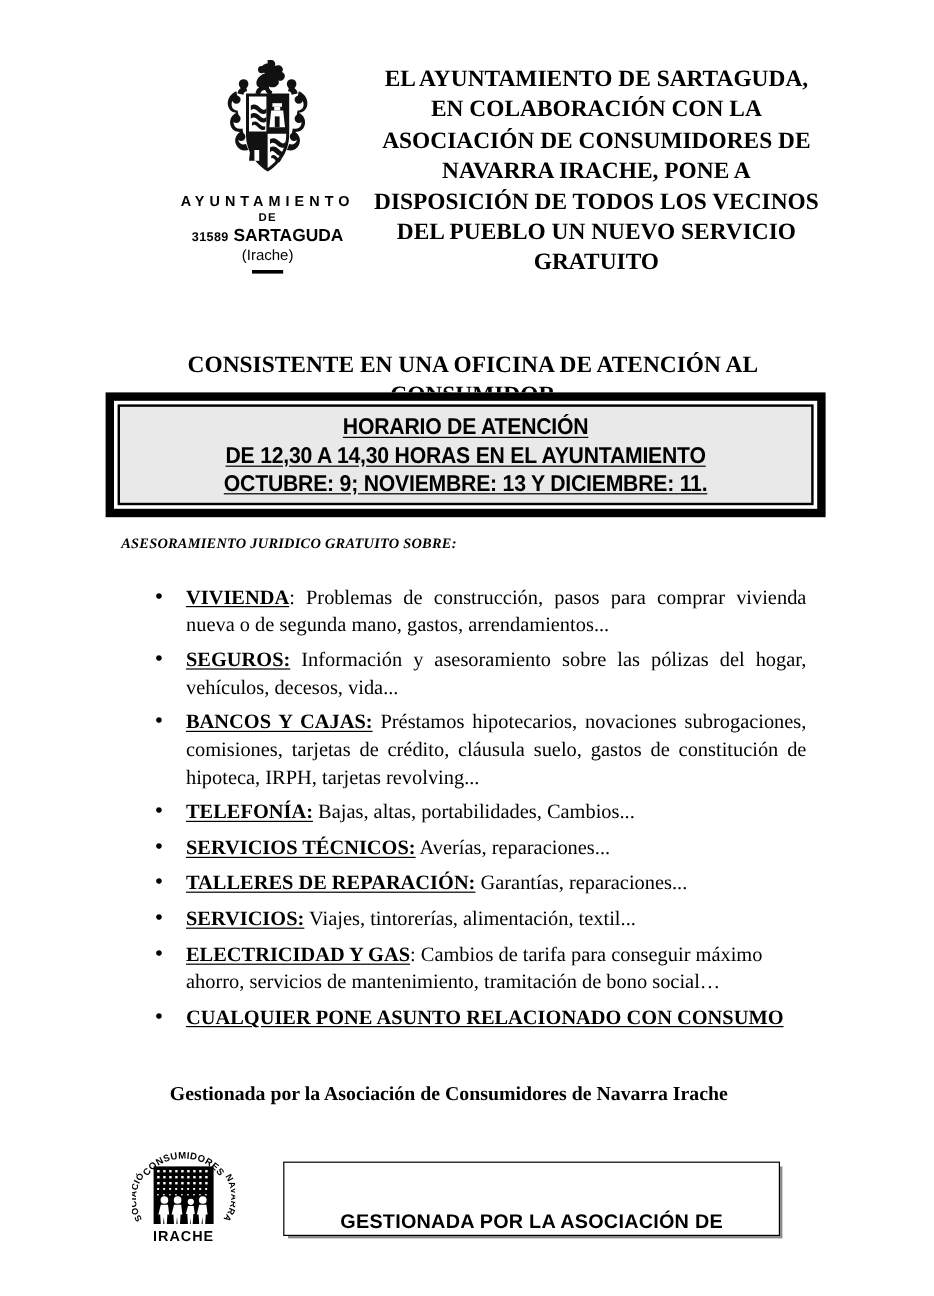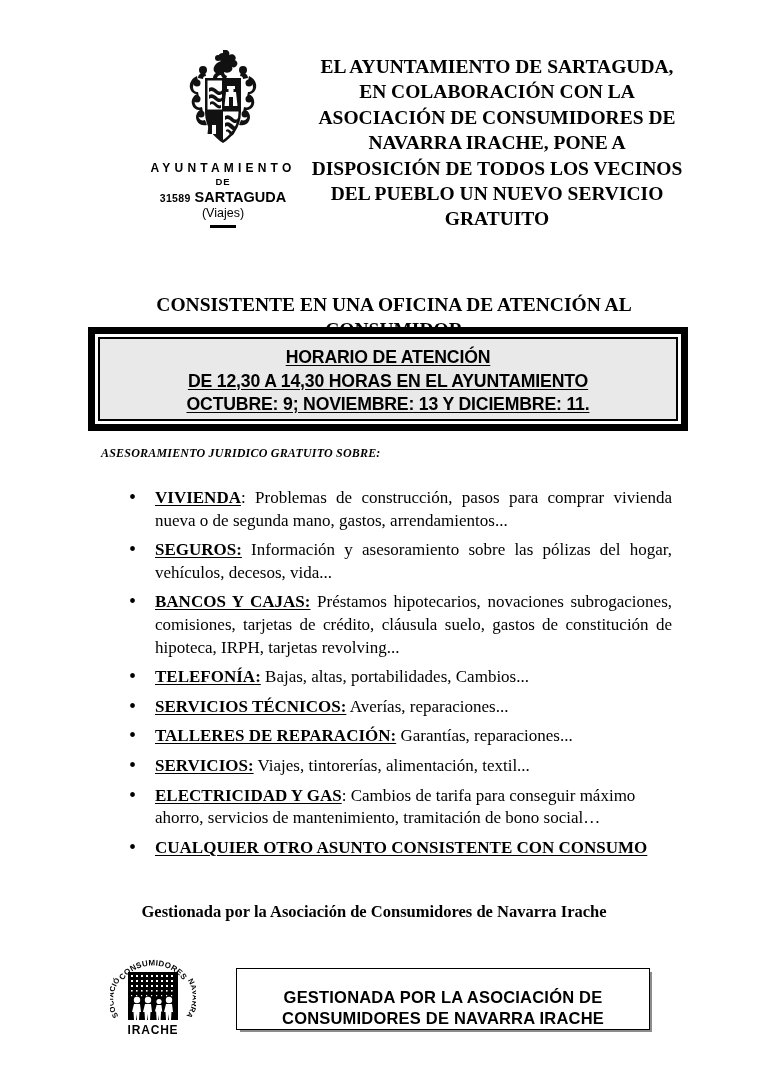--- a/index.html
+++ b/index.html
@@ -276,21 +276,21 @@
         <path d="M59 80 c2 -2 4 0 6 2 c1 1 2 1 3 0 l-2 3 c-2 1 -3 0 -4 -2 c-1 -1 -2 -2 -3 -1 z"></path>
       </g>
     </svg>
 
     <div class="crest-line1">AYUNTAMIENTO</div>
     <div class="crest-line2">DE</div>
     <div class="crest-line3">
       <span class="zip">31589</span>
       <span>SARTAGUDA</span>
     </div>
-    <div class="crest-line4">(Viajes)</div>
+    <div class="crest-line4">(Irache)</div>
     <div class="crest-rule"></div>
   </div>
 
   <div class="head-right">EL AYUNTAMIENTO DE SARTAGUDA, EN COLABORACIÓN CON LA ASOCIACIÓN DE CONSUMIDORES DE NAVARRA IRACHE, PONE A DISPOSICIÓN DE TODOS LOS VECINOS DEL PUEBLO UN NUEVO SERVICIO GRATUITO</div>
   <div class="head-wide">CONSISTENTE EN UNA OFICINA DE ATENCIÓN AL CONSUMIDOR</div>
 </div>
 
 <div class="schedule-outer">
   <div class="schedule-inner">
     <div class="schedule-line"><span>HORARIO DE ATENCIÓN </span></div>
@@ -320,21 +320,21 @@
   <div class="bullet-row nojust">
     <b>TALLERES DE REPARACIÓN:</b><span></span><span> Garantías, reparaciones...</span>
   </div>
   <div class="bullet-row nojust">
     <b>SERVICIOS:</b><span></span><span> Viajes, tintorerías, alimentación, textil...</span>
   </div>
   <div class="bullet-row nojust">
     <b>ELECTRICIDAD Y GAS</b><span>:</span><span> Cambios de tarifa para conseguir máximo ahorro, servicios de mantenimiento, tramitación de bono social…</span>
   </div>
   <div class="bullet-row nojust">
-    <b>CUALQUIER OTRO ASUNTO CONSISTENTE CON CONSUMO</b><span></span><span></span>
+    <b>CUALQUIER PONE ASUNTO RELACIONADO CON CONSUMO</b><span></span><span></span>
   </div>
 </div>
 
 <div class="gestionada-line">Gestionada por la Asociación de Consumidores de Navarra Irache</div>
 
 <svg class="irache-logo" viewBox="0 0 86 84">
 
   <defs>
     <path id="arcTop" d="M12 26 A 34 28 0 0 1 74 26" fill="none"></path>
     <path id="arcLeft" d="M10 62 A 30 30 0 0 1 12 22" fill="none"></path>
@@ -428,15 +428,14 @@
       <path d="M56 48 h6 l1 8 l-1.5 0 l-0.5 8 h-2 l-0.5 -6 l-0.5 6 h-2 l-0.5 -8 l-1.5 0 z"></path>
     </g>
   </g>
 
   <text x="43" y="78" font-family="'Liberation Sans', sans-serif" font-size="12" font-weight="700" fill="#000000" text-anchor="middle" letter-spacing="0.8">IRACHE</text>
 </svg>
 
 <div class="footer-box">
   <div class="footer-box-text">
     <div>GESTIONADA POR LA ASOCIACIÓN DE</div>
-    <div>CONSUMIDORES DE NAVARRA IRACHE</div>
   </div>
 </div>
 
 </body></html>

